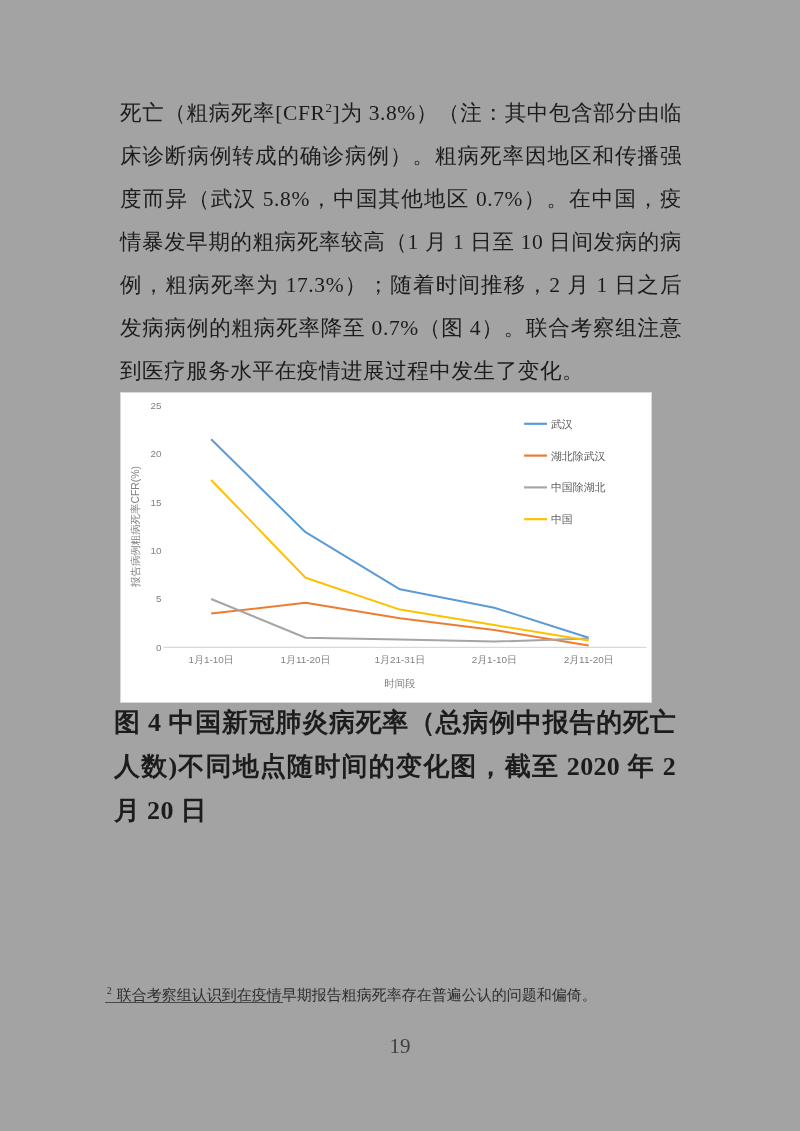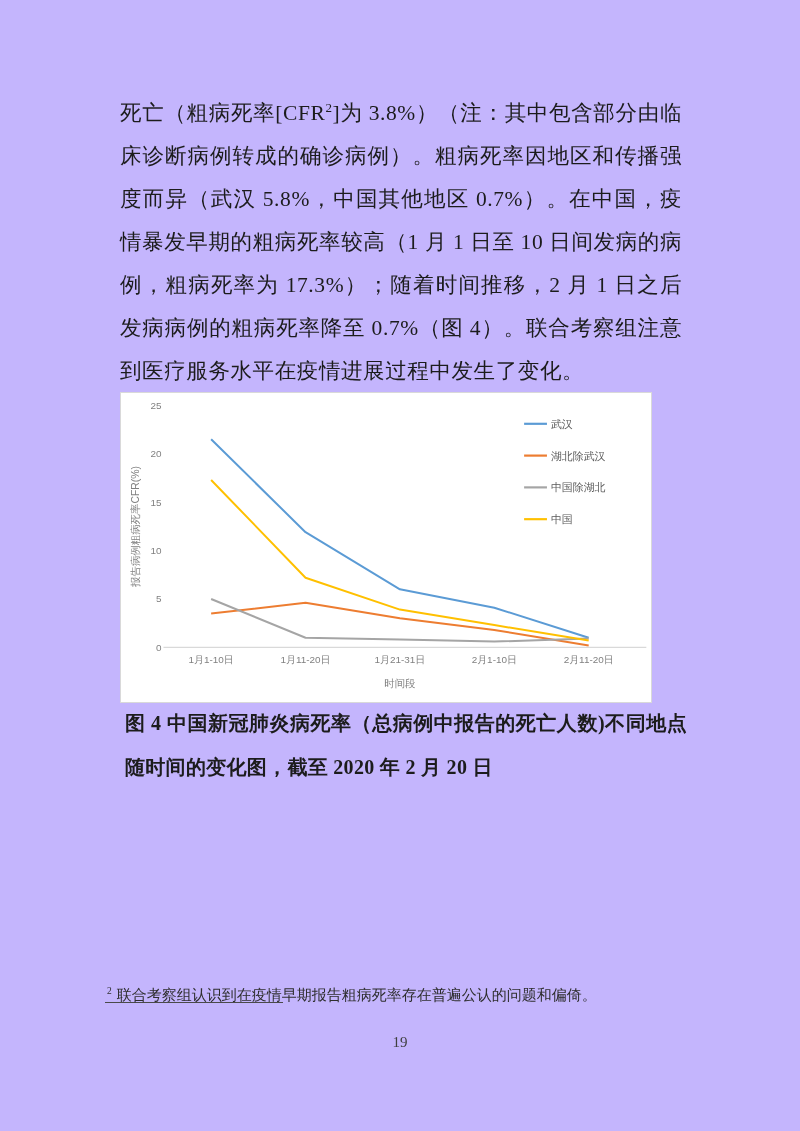--- a/index.html
+++ b/index.html
@@ -1,45 +1,45 @@
 <!DOCTYPE html>
 <html><head>
 <meta charset="utf-8">
 <style>
   * { box-sizing: border-box; }
   html, body { margin: 0; padding: 0; background: #ffffff; }
   .page {
     position: relative;
     width: 800px;
     height: 1131px;
-    background: #c4b5fd;
+    background: #a3a3a3;
     font-family: "Liberation Serif", "DejaVu Serif", serif;
     color: #1c1c1c;
     overflow: hidden;
   }
   .body-text {
     position: absolute;
     left: 120px;
     width: 562px;
     margin: 0;
     font-size: 21.5px;
     line-height: 43px;
     text-align: justify;
     letter-spacing: 0.6px;
   }
   #para1 { top: 92px; }
   #para1 sup { font-size: 13px; line-height: 0; }
   #para2 { top: 832px; text-indent: 2.05em; }
   .caption {
     position: absolute;
-    left: 125px;
+    left: 114px;
     top: 701px;
     width: 562px;
     margin: 0;
-    font-size: 20px;
+    font-size: 26px;
     line-height: 44px;
     font-weight: bold;
     text-align: justify;
     letter-spacing: 0.3px;
   }
   .chart-box {
     position: absolute;
     left: 120px;
     top: 392px;
     width: 532px;
@@ -82,21 +82,21 @@
     line-height: 22px;
     color: #2e2e2e;
   }
   .footnote sup { font-size: 9.5px; margin-right: 5px; }
   .page-number {
     position: absolute;
     left: 0;
     top: 1034px;
     width: 100%;
     text-align: center;
-    font-size: 15px;
+    font-size: 21px;
     color: #3f3f3f;
     font-family: "Liberation Serif", "DejaVu Serif", serif;
   }
 </style>
 </head>
 <body>
 
 <div class="page">
 
   <p class="body-text" id="para1"><span>死亡（粗病死率[CFR</span><sup>2</sup><span>]为 3.8%）（注：其中包含部分由临床诊断病例转成的确诊病例）。粗病死率因地区和传播强度而异（武汉 5.8%，中国其他地区 0.7%）。在中国，疫情暴发早期的粗病死率较高（1 月 1 日至 10 日间发病的病例，粗病死率为 17.3%）；随着时间推移，2 月 1 日之后发病病例的粗病死率降至 0.7%（图 4）。联合考察组注意到医疗服务水平在疫情进展过程中发生了变化。</span></p>

